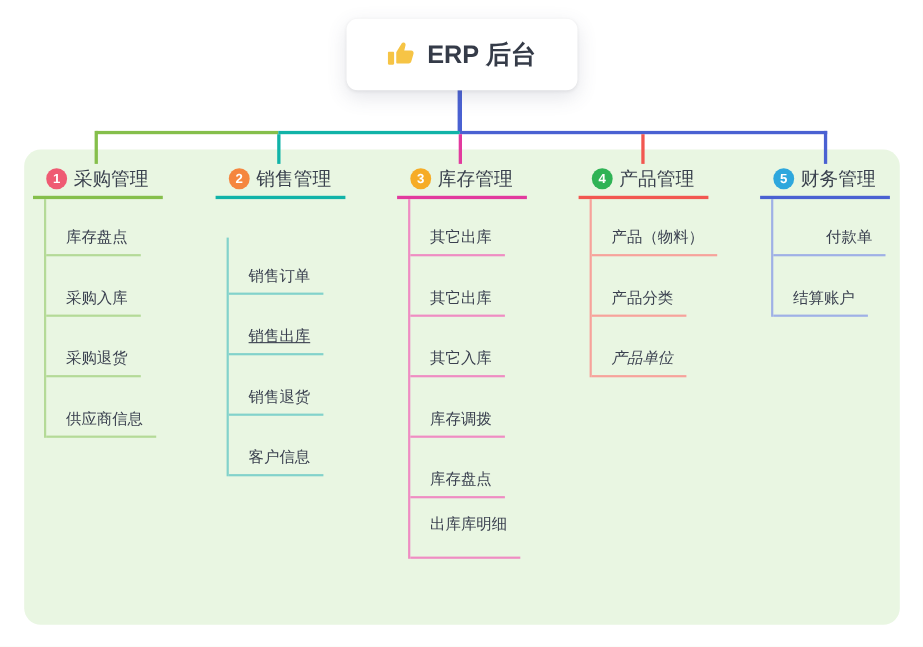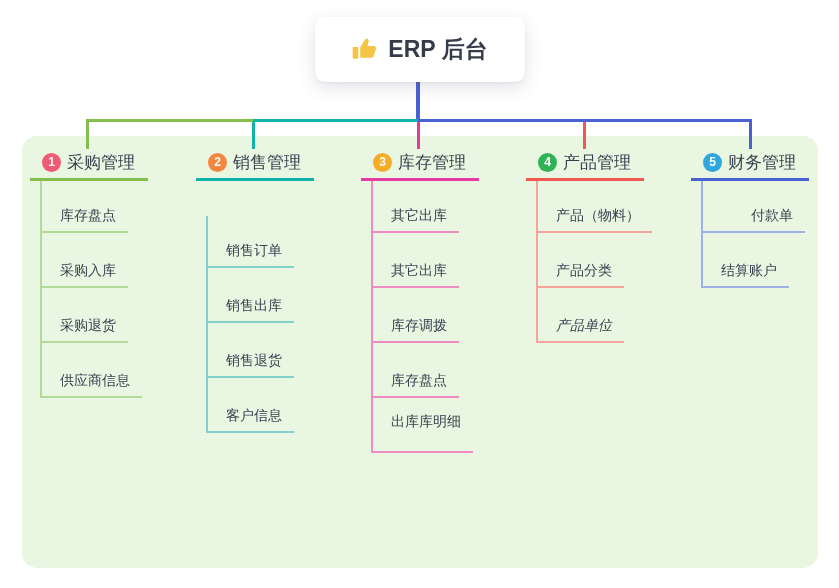--- a/index.html
+++ b/index.html
@@ -90,21 +90,21 @@
     </div>
     <div class="branch" style="left: 196px;">
       <div class="topic" style="border-bottom-color: rgb(17, 179, 168);">
         <span class="badge" style="background: rgb(245, 134, 63);">2</span>
         <span>销售管理</span>
       </div>
       <div class="children" style="border-left-color: rgb(130, 210, 203); margin-top: 35px;">
         <div class="child" style="border-bottom-color: rgb(130, 210, 203);">
           <span>销售订单</span>
         </div>
-        <div class="child" style="border-bottom-color: rgb(130, 210, 203);">
+        <div class="child" style="border-bottom-color: rgb(130, 210, 203); text-decoration: underline;">
           <span>销售出库</span>
         </div>
         <div class="child" style="border-bottom-color: rgb(130, 210, 203);">
           <span>销售退货</span>
         </div>
         <div class="child" style="border-bottom-color: rgb(130, 210, 203); text-align: right;">
           <span>客户信息</span>
         </div>
       </div>
     </div>
@@ -112,20 +112,23 @@
       <div class="topic" style="border-bottom-color: rgb(226, 58, 158);">
         <span class="badge" style="background: rgb(246, 172, 38);">3</span>
         <span>库存管理</span>
       </div>
       <div class="children" style="border-left-color: rgb(239, 140, 195);">
         <div class="child" style="border-bottom-color: rgb(239, 140, 195);">
           <span>其它出库</span>
         </div>
         <div class="child" style="border-bottom-color: rgb(239, 140, 195);">
           <span>其它出库</span>
+        </div>
+        <div class="child" style="border-bottom-color: rgb(239, 140, 195);">
+          <span>其它入库</span>
         </div>
         <div class="child" style="border-bottom-color: rgb(239, 140, 195); justify-content: flex-end;">
           <span>库存调拨</span>
         </div>
         <div class="child" style="border-bottom-color: rgb(239, 140, 195);">
           <span>库存盘点</span>
         </div>
         <div class="child" style="border-bottom-color: rgb(239, 140, 195); align-items: center;">
           <span>出库库明细</span>
         </div>

